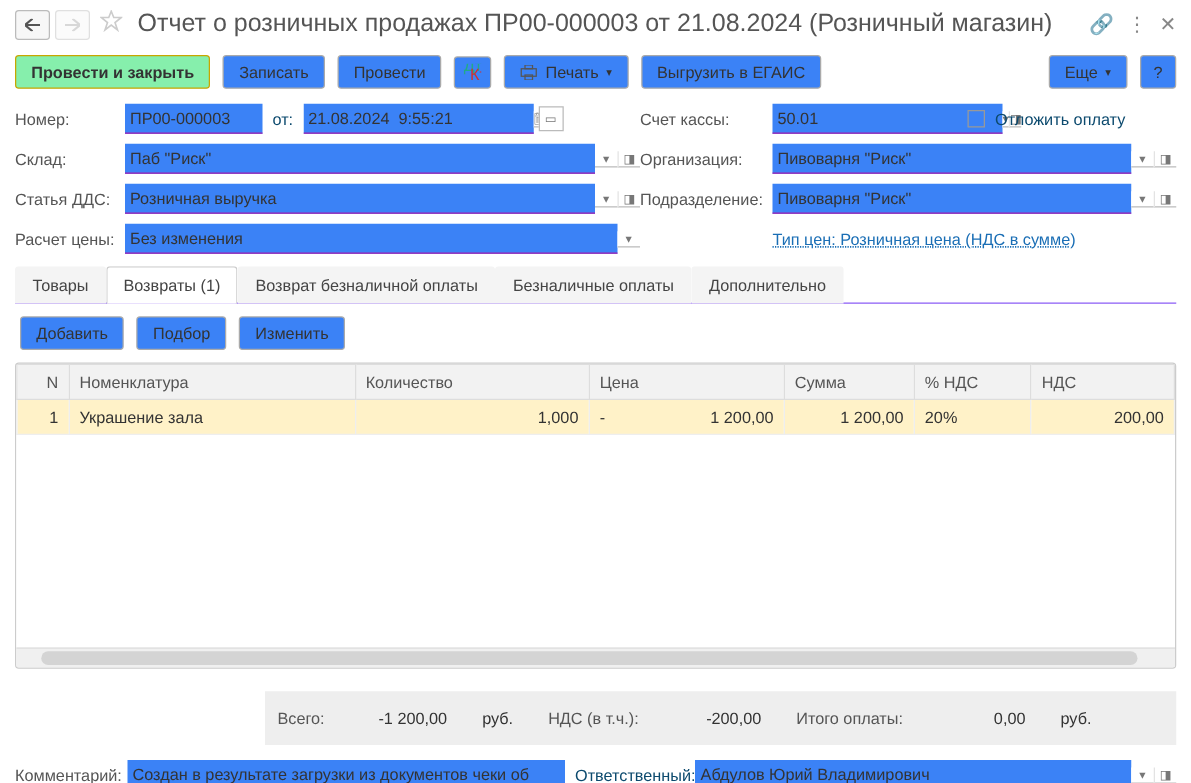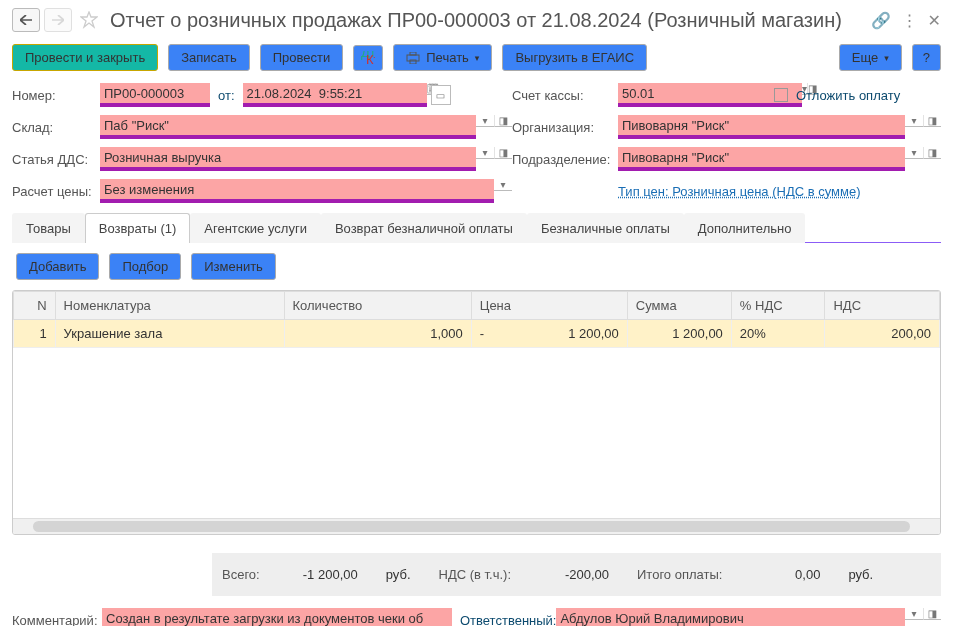--- a/index.html
+++ b/index.html
@@ -1,39 +1,39 @@
 <!DOCTYPE html>
 <html><head>
 <meta charset="utf-8">
 <style>
 *{box-sizing:border-box;margin:0;padding:0;font-family:Arial,sans-serif;font-size:13px;color:#333}
 body{background:#fff;padding:4px 12px;width:953px}
-.titlebar{display:flex;align-items:center;gap:4px;padding:4px 0 8px}
+.titlebar{display:flex;gap:4px;padding:4px 0 8px}
 .nav-btn{width:28px;height:24px;border:1px solid #bbb;background:#f7f7f7;border-radius:3px;display:flex;align-items:center;justify-content:center;cursor:pointer}
 .nav-btn.disabled{opacity:.45}
 .star-icon{width:18px;height:18px;color:#ccc;margin:0 4px}
 .title{font-size:20px;color:#555;flex:1;margin-left:4px}
 .title-icons{display:flex;gap:10px;align-items:center}
 .title-icons span{color:#888;cursor:pointer;font-size:16px}
 .toolbar{display:flex;gap:10px;padding:4px 0 12px;align-items:center}
 .btn{border:1px solid #aaa;background:#3b82f6;padding:5px 12px;border-radius:3px;cursor:pointer;white-space:nowrap;display:inline-flex;align-items:center;gap:6px}
-.btn.primary{background:#14b8a6;border-color:#c7a600;font-weight:normal}
+.btn.primary{background:#86efac;border-color:#c7a600;font-weight:bold}
 .btn.small{padding:5px 7px}
 .btn.help{padding:5px 10px}
 .spacer{flex:1}
 .label{color:#0c4a6e;white-space:nowrap}
 .link{color:#1a6eb5;text-decoration:underline dotted;cursor:pointer}
 .fields{display:flex;flex-direction:column;gap:8px;padding-bottom:10px}
 .row{display:flex;align-items:center;}
 .col-l{display:flex;align-items:center;gap:8px;width:500px}
 .col-r{display:flex;align-items:center;gap:8px;flex:1}
 .lbl{width:80px;color:#555}
 .lbl-r{width:98px;color:#555}
-.input{border:none;border-bottom:4px solid #a21caf;padding:3px 4px;background:#fca5a5;height:24px}
-.input-wrap{display:flex;align-items:flex-start}
+.input{border:none;border-bottom:1px solid #a21caf;padding:3px 4px;background:#3b82f6;height:24px}
+.input-wrap{display:flex;align-items:center}
 .input-wrap .input{flex:1}
 .mini{width:18px;border:none;border-bottom:1px solid #bbb;background:#fff;display:flex;align-items:center;justify-content:center;cursor:pointer;color:#777;font-size:10px}
 .mini+.mini{border-left:1px solid #e3e3e3}
 .chk{width:14px;height:14px;border:1px solid #999}
 .tabs{display:flex;border-bottom:1px solid #8b5cf6}
 .tab{padding:7px 13px;border:1px solid transparent;border-bottom:none;color:#444;margin-bottom:-1px;cursor:pointer;border-radius:3px 3px 0 0;white-space:nowrap}
 .tab.active{border-color:#ccc;background:#fff}
 .tab:not(.active){background:#f4f4f4}
 .subtoolbar{display:flex;gap:10px;padding:10px 4px}
 .table-wrap{border:1px solid #ccc;border-radius:3px;overflow:hidden}
@@ -184,21 +184,20 @@
     <div class="col-r">
       <span class="lbl-r"></span>
       <span class="link">Тип цен: Розничная цена (НДС в сумме)</span>
     </div>
   </div>
 </div>
 
 <div class="tabs">
   <div class="tab">Товары</div>
   <div class="tab active">Возвраты (1)</div>
-  <div class="tab">Агентские услуги</div>
   <div class="tab">Возврат безналичной оплаты</div>
   <div class="tab">Безналичные оплаты</div>
   <div class="tab">Дополнительно</div>
 </div>
 
 <div class="subtoolbar">
   <button class="btn">Добавить</button>
   <button class="btn">Подбор</button>
   <button class="btn">Изменить</button>
 </div>

